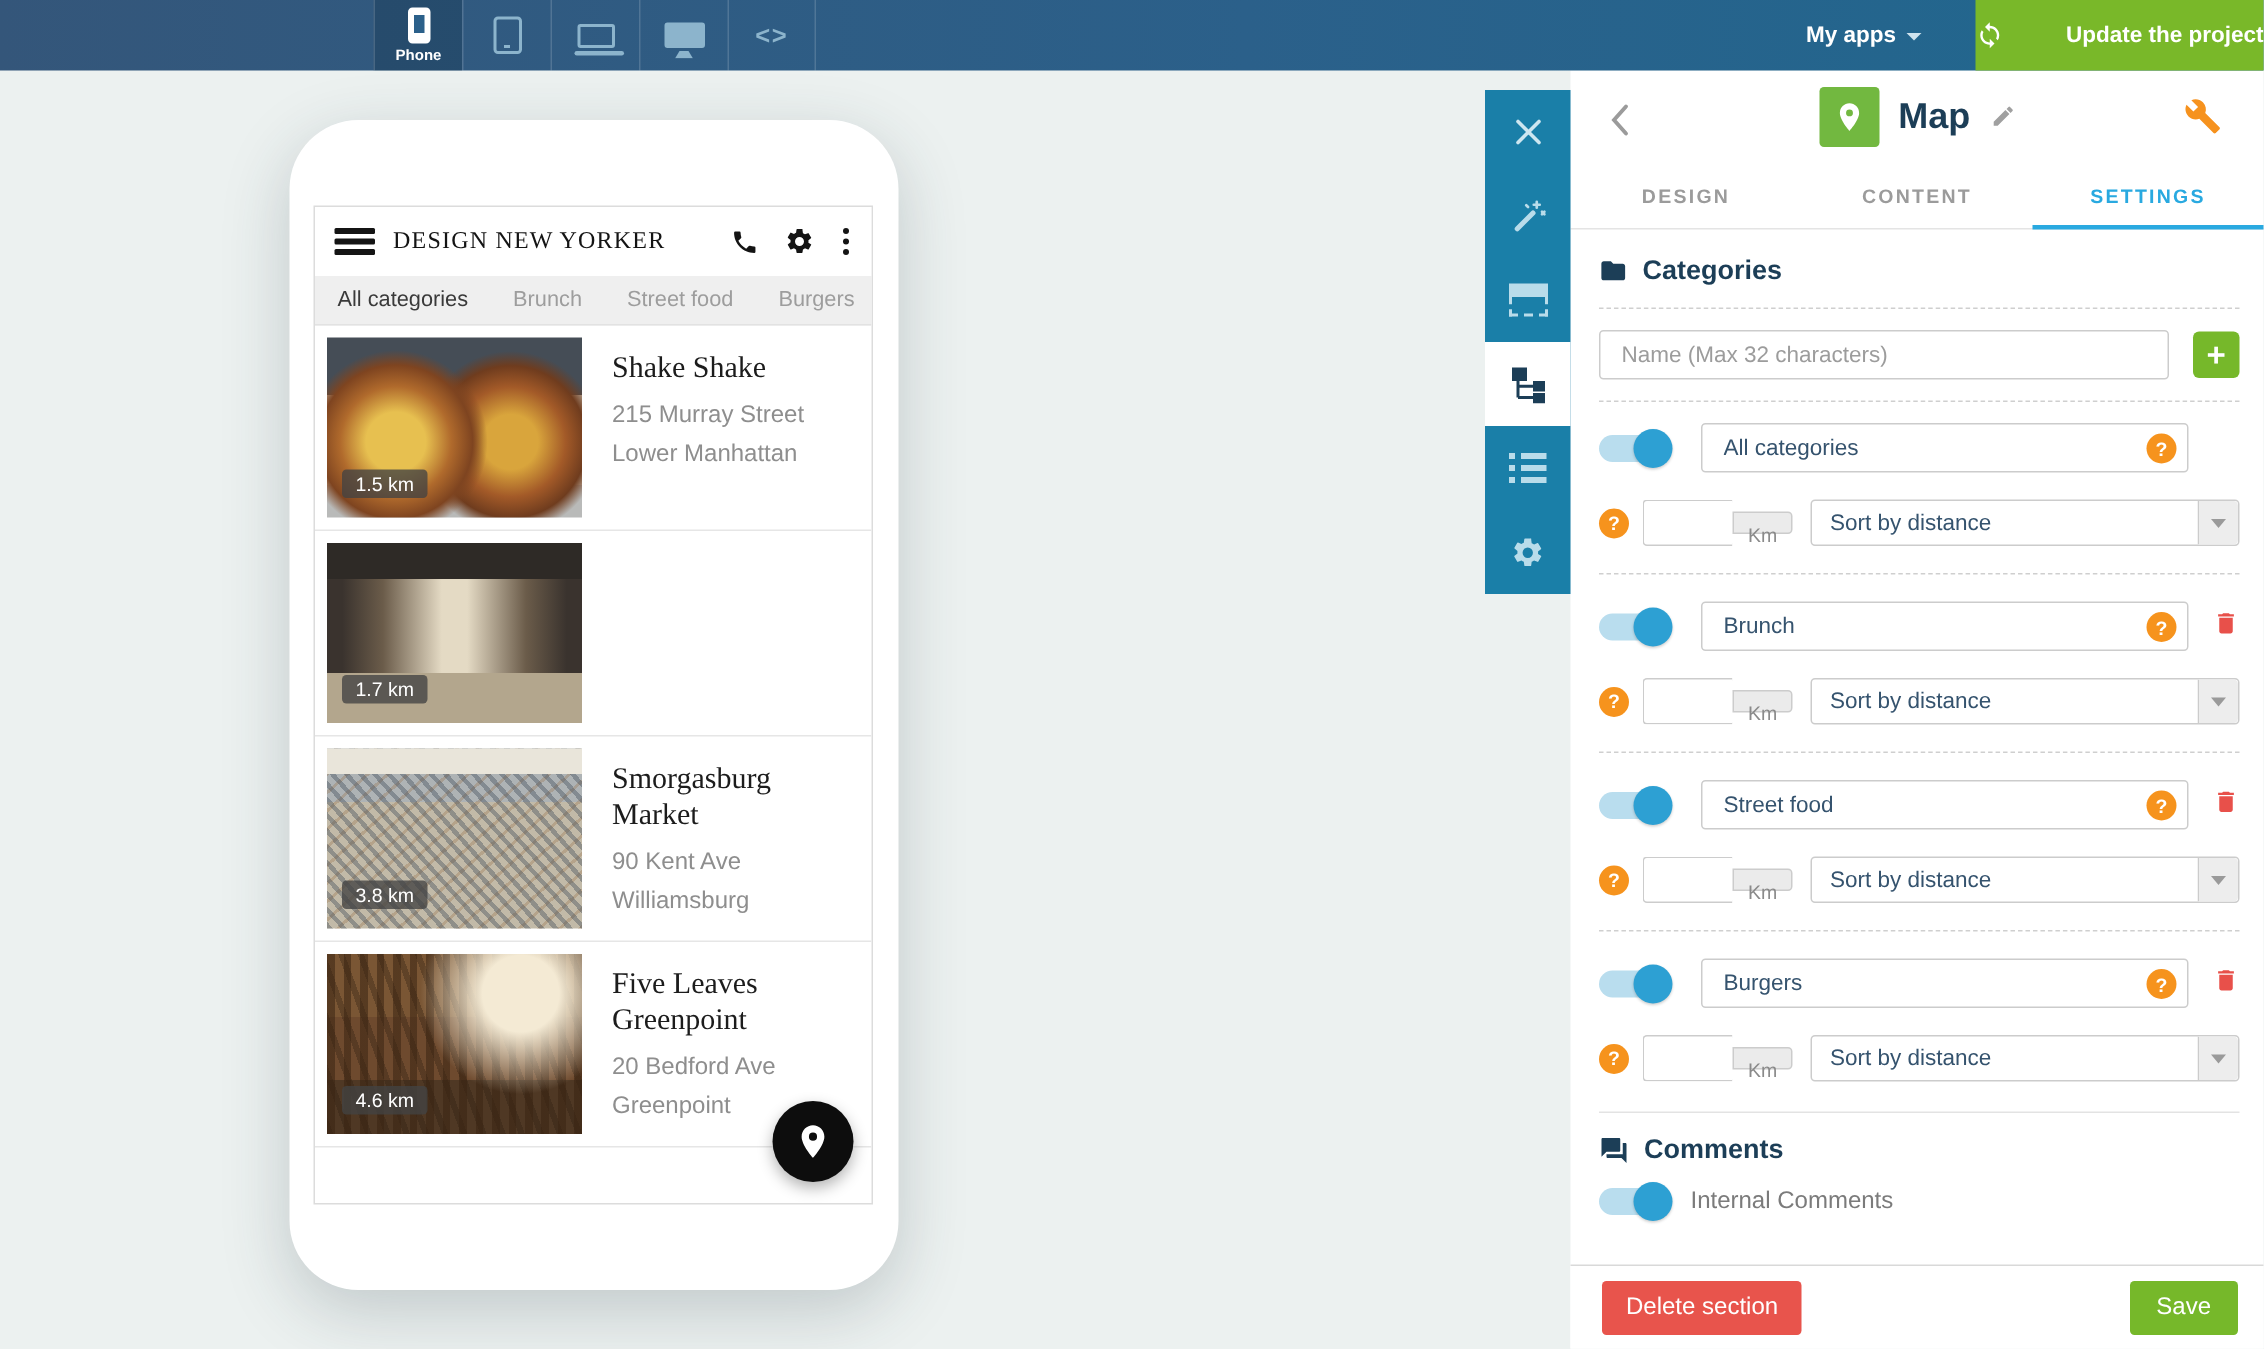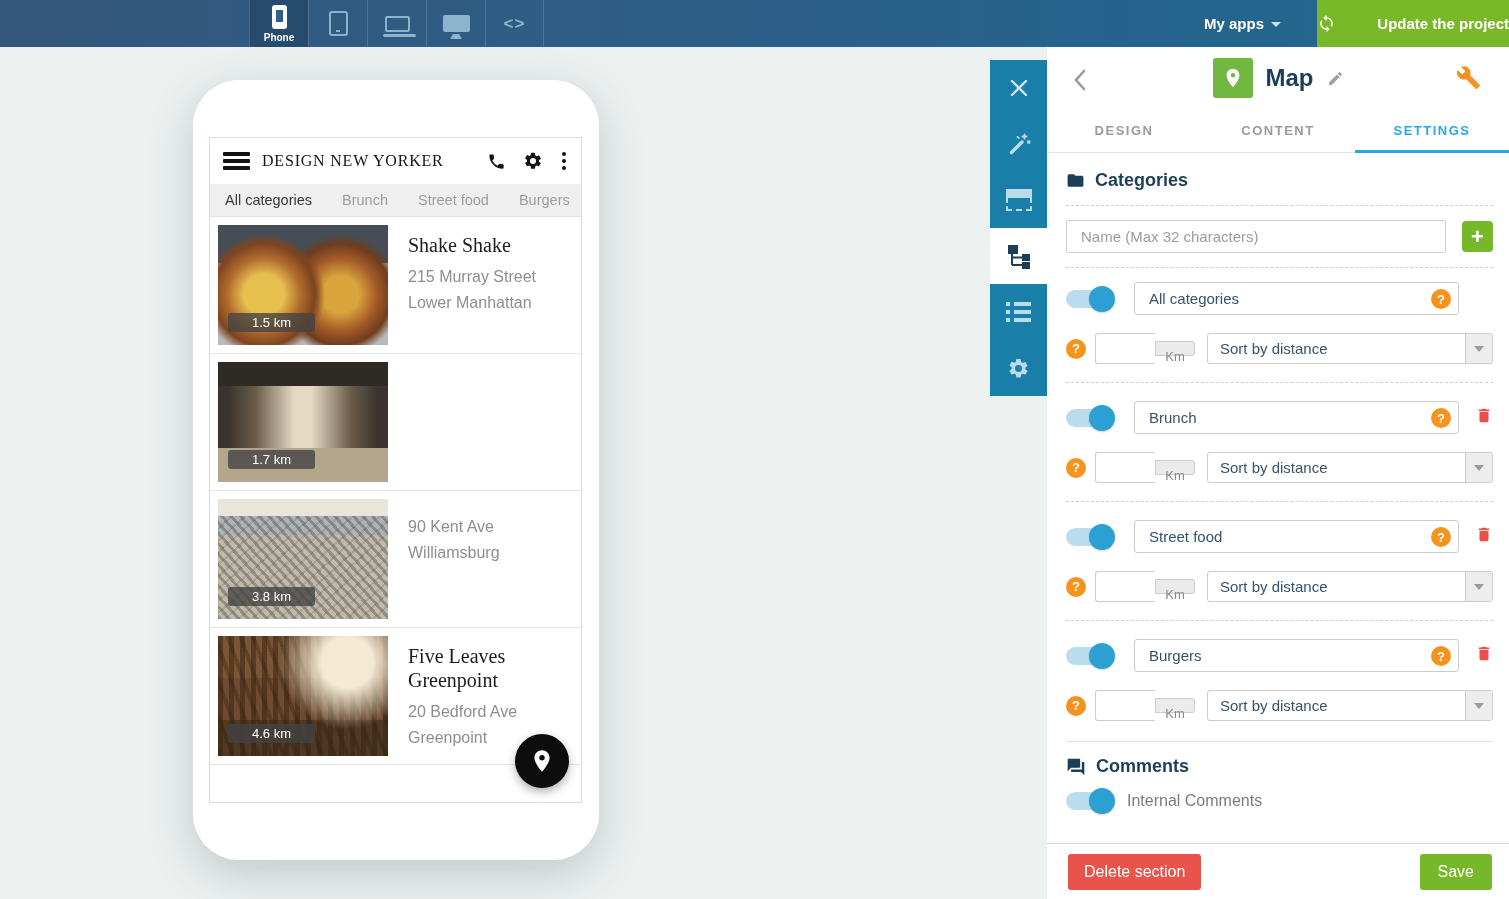--- a/index.html
+++ b/index.html
@@ -47,21 +47,21 @@
   .app-header-icons { margin-left:auto; display:flex; align-items:center; gap:17px; }
   .vdots { display:flex; flex-direction:column; gap:3px; cursor:pointer; padding:2px; }
   .vdots i { width:4px; height:4px; border-radius:50%; background:#141414; }
   .cat-bar { height:33px; background:#efefef; border-bottom:1px solid #e2e2e2; display:flex; align-items:center;
              gap:30px; padding-left:15px; font-size:14.5px; white-space:nowrap; overflow:hidden; }
   .cat { color:#9d9d9d; cursor:pointer; flex:0 0 auto; }
   .cat.active { color:#3a3a3a; }
   .listing { position:relative; height:137px; border-bottom:1px solid #e6e6e6; padding:8px; }
   .thumb { position:absolute; left:8px; top:8px; width:170px; height:120px; }
   .badge { position:absolute; left:18px; bottom:21px; background:rgba(66,66,66,.78); color:#fff; font-size:13px;
-           padding:2px 24px; border-radius:3px; }
+           padding:2px 9px; border-radius:3px; }
   .l-text { margin-left:190px; padding-top:8px; }
   .l-name { font-family:"Liberation Serif", serif; font-size:20px; color:#1c1c1c; line-height:1.2; }
   .l-addr { font-size:16px; color:#8e8e8e; line-height:1.6; margin-top:7px; }
   .thumb.img-burgers { background:
       radial-gradient(circle at 27% 58%, #e7c050 0 14%, #b06a2c 26%, #7e4420 36%, transparent 43%),
       radial-gradient(circle at 72% 58%, #d9a53c 0 13%, #a35a28 26%, #6f3c1e 36%, transparent 43%),
       linear-gradient(#454d56 0 32%, #c4bcae 32% 60%, #d6d0c4 60% 82%, #b9bab9 82% 100%); }
   .thumb.img-market-hall { background:
       linear-gradient(#2e2a26 0 20%, rgba(46,42,38,0) 20%),
       linear-gradient(rgba(0,0,0,0) 72%, #b3a68d 72%),
@@ -225,20 +225,21 @@
 
     <div class="listing">
       <div class="thumb img-market-hall"></div>
       <div class="badge">1.7 km</div>
     </div>
 
     <div class="listing">
       <div class="thumb img-street-crowd"></div>
       <div class="badge">3.8 km</div>
       <div class="l-text">
+        <div class="l-name" style="max-width:150px">Smorgasburg Market</div>
         <div class="l-addr">
           <span>90 Kent Ave</span><br>
           <span>Williamsburg</span>
         </div>
       </div>
     </div>
 
     <div class="listing">
       <div class="thumb img-bar-interior"></div>
       <div class="badge">4.6 km</div>

